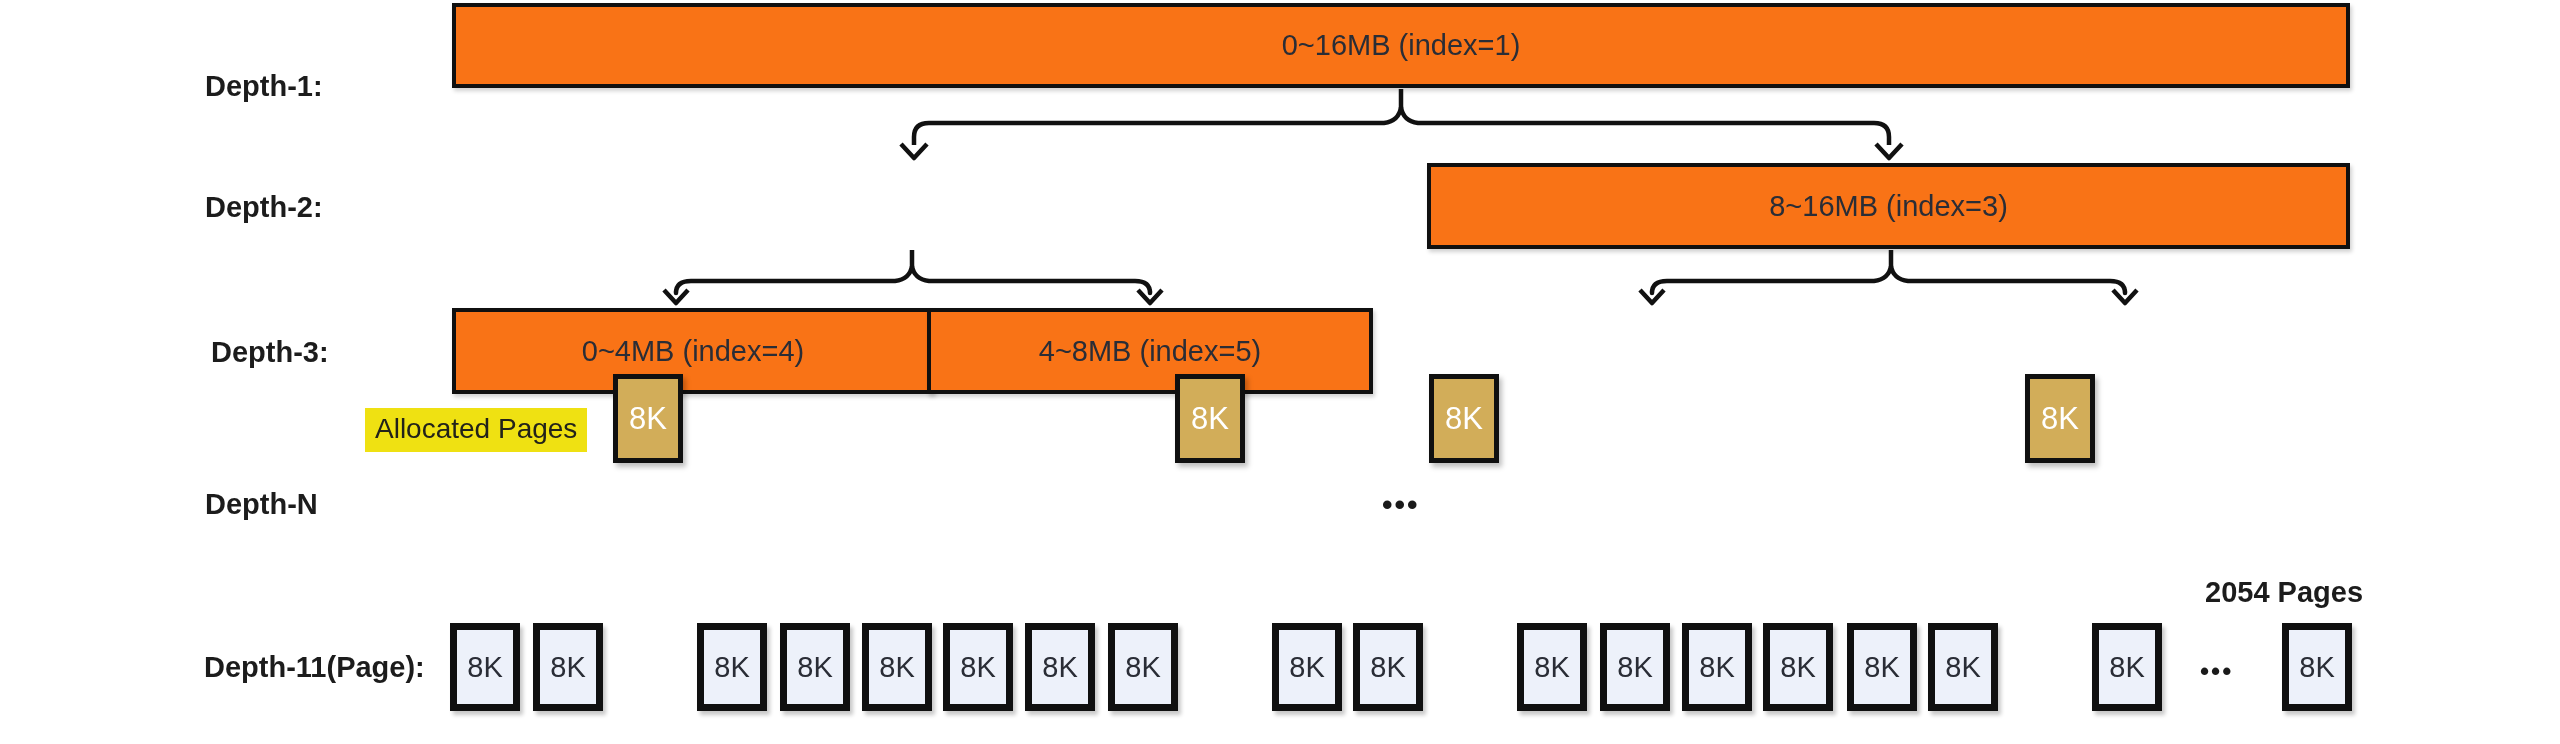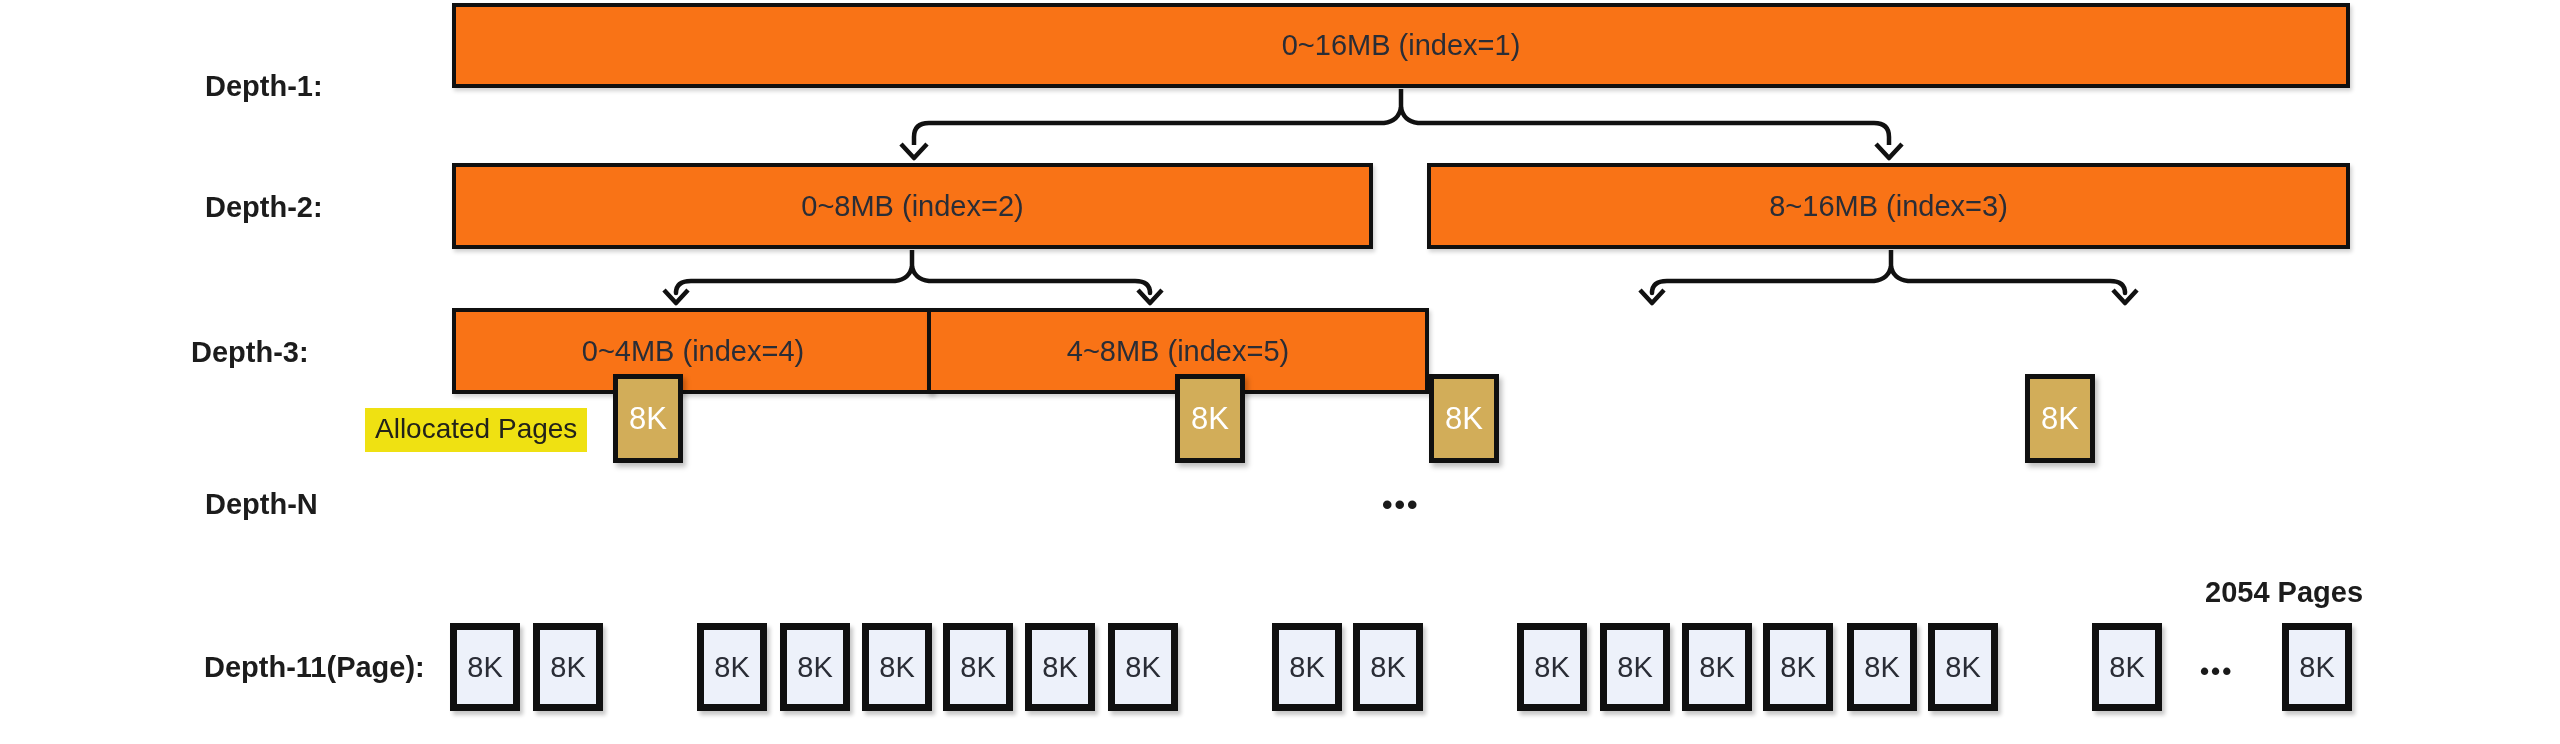--- a/index.html
+++ b/index.html
@@ -62,31 +62,30 @@
     <path d="M 1138 290 L 1150 303 L 1162 290"></path>
 
     <path d="M 1891 250 L 1891 266 Q 1889 279 1874 281 L 1667 281 Q 1652 281 1652 293 L 1652 291"></path>
     <path d="M 1640 290 L 1652 303 L 1664 290"></path>
     <path d="M 1891 266 Q 1893 279 1908 281 L 2110 281 Q 2125 281 2125 293 L 2125 291"></path>
     <path d="M 2113 290 L 2125 303 L 2137 290"></path>
   </svg>
 
   <div class="row-label" style="left:205px;top:32px;margin-top:40px;">Depth-1:</div>
   <div class="row-label" style="left:205px;top:193px;">Depth-2:</div>
-  <div class="row-label" style="left:191px;top:338px;">Depth-3:</div>
+  <div class="row-label" style="left:211px;top:338px;">Depth-3:</div>
   <div class="row-label" style="left:205px;top:490px;">Depth-N</div>
   <div class="row-label" style="left:204px;top:653px;">Depth-11(Page):</div>
 
   <div class="node" style="left:452px;top:3px;width:1898px;height:85px;">0~16MB (index=1)</div>
 
-  <div class="node" style="left:452px;top:163px;width:921px;height:86px;">0~8MB (index=2)</div>
   <div class="node" style="left:1427px;top:163px;width:923px;height:86px;">8~16MB (index=3)</div>
 
   <div class="node" style="left:452px;top:308px;width:482px;height:86px;">0~4MB (index=4)</div>
-  <div class="node" style="left:927px;top:308px;width:502px;height:86px;">4~8MB (index=5)</div>
+  <div class="node" style="left:927px;top:308px;width:446px;height:86px;">4~8MB (index=5)</div>
 
   <div class="alloc" style="left:613px;top:374px;">8K</div>
   <div class="alloc" style="left:1175px;top:374px;">8K</div>
   <div class="alloc" style="left:1429px;top:374px;">8K</div>
   <div class="alloc" style="left:2025px;top:374px;">8K</div>
 
   <div class="highlight" style="left:365px;top:408px;">Allocated Pages</div>
 
   <div class="ellipsis" style="left:1382px;top:490px;font-size:30px;">•••</div>
 

